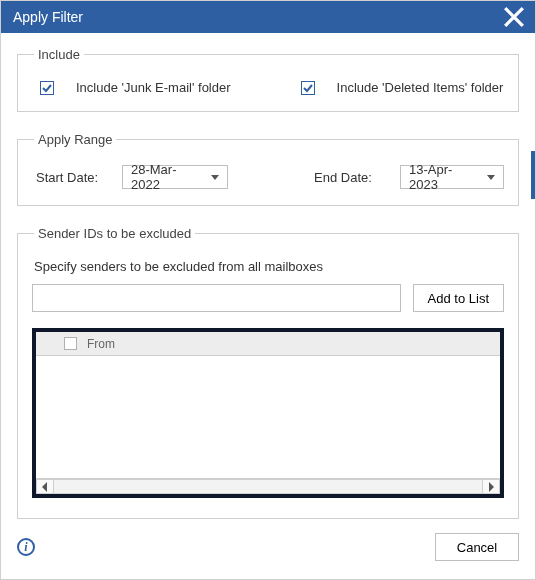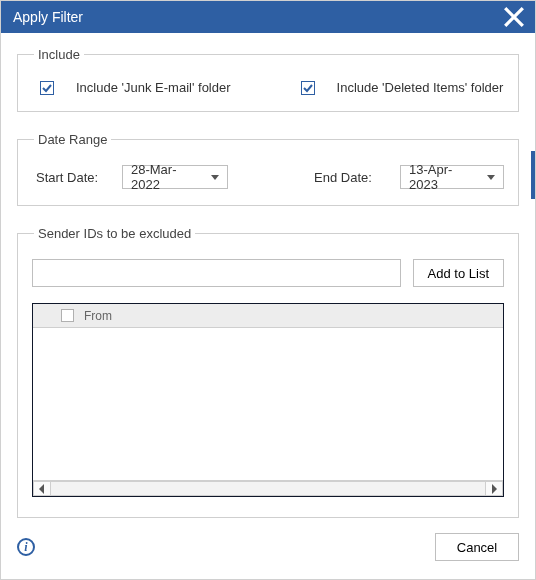--- a/index.html
+++ b/index.html
@@ -114,22 +114,22 @@
   .btn {
     border: 1px solid #bfbfbf;
     background: #fff;
     height: 28px;
     min-width: 82px;
     padding: 0 14px;
     font: inherit;
     cursor: pointer;
   }
   .grid {
-    border: 1px solid #0f172a;
-    height: 194px;
+    border: 4px solid #0f172a;
+    height: 170px;
     display: flex;
     flex-direction: column;
     margin-bottom: 2px;
   }
   .grid-header {
     background: #ededed;
     border-bottom: 1px solid #cfcfcf;
     height: 24px;
     display: flex;
     align-items: center;
@@ -223,38 +223,39 @@
           <svg viewBox="0 0 10 10">
               <polyline class="tick" points="1,5 4,8 9,2"></polyline>
             </svg>
         </span>
         <span>Include 'Deleted Items' folder</span>
       </label>
     </div>
   </fieldset>
 
   <fieldset class="group">
-    <legend>Date Range</legend>
+    <legend>Apply Range</legend>
     <div class="daterange-row">
       <span class="lbl">Start Date:</span>
       <span class="date-input">
         <span>28-Mar-2022</span>
         <span class="tri"></span>
       </span>
       <span class="gap"></span>
       <span class="lbl">End Date:</span>
       <span class="date-input">
         <span>13-Apr-2023</span>
         <span class="tri"></span>
       </span>
     </div>
   </fieldset>
 
   <fieldset class="group" style="padding-bottom:18px;">
     <legend>Sender IDs to be excluded</legend>
+    <div class="sender-instr">Specify senders to be excluded from all mailboxes</div>
     <div class="sender-add-row">
       <input class="sender-input" type="text" value="" style="">
       <button class="btn">Add to List</button>
     </div>
     <div class="grid">
       <div class="grid-header">
         <span class="hdr-chk"></span>
         <span>From</span>
       </div>
       <div class="grid-body"></div>

